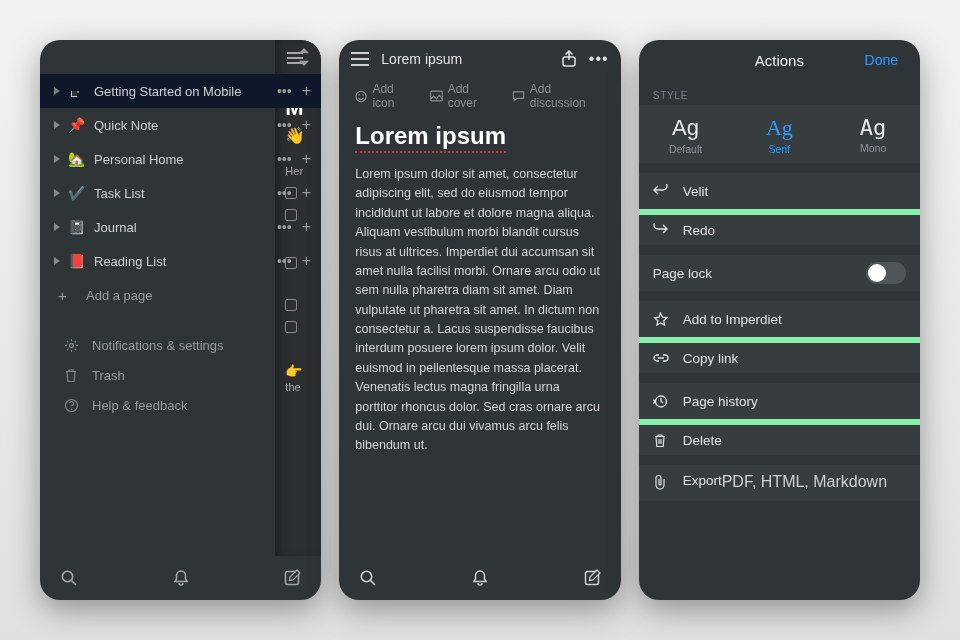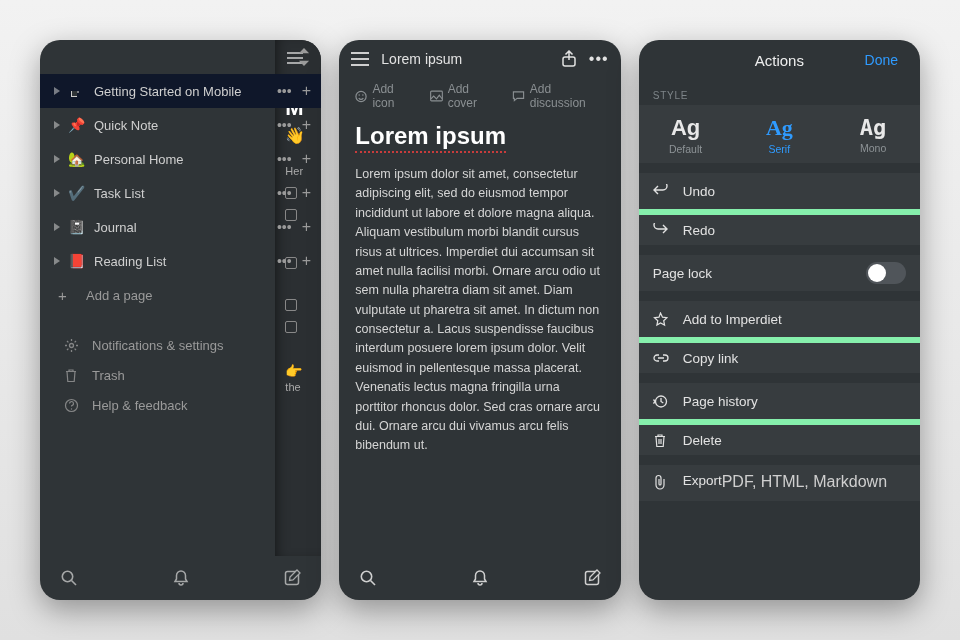--- a/index.html
+++ b/index.html
@@ -50,21 +50,21 @@
   .p2-h1 { font-size:24px; font-weight:800; color:#fff; margin:2px 16px 0; display:inline-block; border-bottom:2px dotted #c83c3c; padding-bottom:1px;}
   .p2-body { font-size:12.5px; line-height:1.55; color:#d5d5d5; padding:12px 16px 0; }
   .p2-bottombar { position:absolute; bottom:0; left:0; right:0; height:44px; display:flex; align-items:center; justify-content:space-between; padding:0 20px; }
 
   
   .p3-top { height:40px; display:flex; align-items:center; justify-content:center; position:relative; font-size:15px; color:#eee; }
   .p3-top .done { position:absolute; right:22px; color:#2f9bff; font-size:14px; }
   .p3-section-label { font-size:10px; letter-spacing:.08em; color:#7e8589; padding:10px 14px 4px; }
   .p3-styles { display:flex; background:#373c3f; }
   .p3-style { flex:1; text-align:center; padding:10px 0 8px; }
-  .p3-style .ag { font-size:22px; color:#e8e8e8;font-weight:bold; }
+  .p3-style .ag { font-size:22px; color:#e8e8e8; }
   .p3-style.serif .ag { font-family: Georgia, 'Times New Roman', serif; color:#2f9bff; }
   .p3-style.mono .ag { font-family: ui-monospace, Menlo, Consolas, monospace; }
   .p3-style .nm { font-size:10.5px; color:#8d9396; margin-top:2px; }
   .p3-style.serif .nm { color:#2f9bff; }
   .p3-group { background:#373c3f; margin-top:10px; }
   .p3-row { display:flex; align-items:center; height:36px; padding:0 14px; font-size:13.5px; color:#e2e2e2; border-top:6px solid #86efac; }
   .p3-group .p3-row:first-child { border-top:none; }
   .p3-row .ric { width:18px; margin-right:12px; display:flex; align-items:center; }
   .p3-export { display:flex; align-items:center; padding:8px 14px 10px; }
   .p3-export .txt{display:flex;flex-direction:row;}
@@ -308,21 +308,21 @@
       </div>
     </div>
 
     <div class="p3-group">
       <div class="p3-row">
         <span class="ric">
             <svg width="15" height="14" viewBox="0 0 15 14">
               <path d="M5 2L1 6l4 4M1 6h9a4 4 0 0 1 0 8" stroke="#e2e2e2" stroke-width="1.4" fill="none" transform="scale(1,-1) translate(0,-12)"></path>
             </svg>
           </span>
-        <span>Undo</span>
+        <span>Velit</span>
       </div>
       <div class="p3-row">
         <span class="ric">
             <svg width="15" height="14" viewBox="0 0 15 14">
               <path d="M10 2l4 4-4 4M14 6H5a4 4 0 0 0 0 8" stroke="#e2e2e2" stroke-width="1.4" fill="none" transform="scale(1,-1) translate(0,-12)"></path>
             </svg>
           </span>
         <span>Redo</span>
       </div>
     </div>

